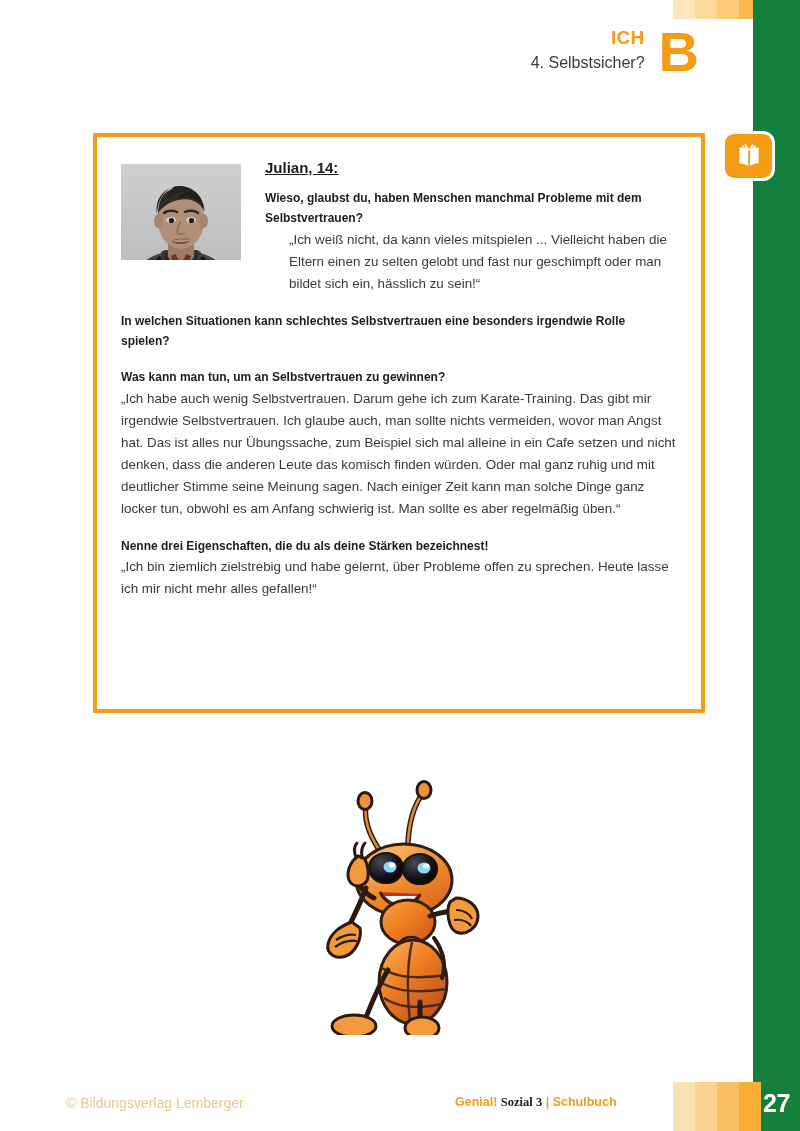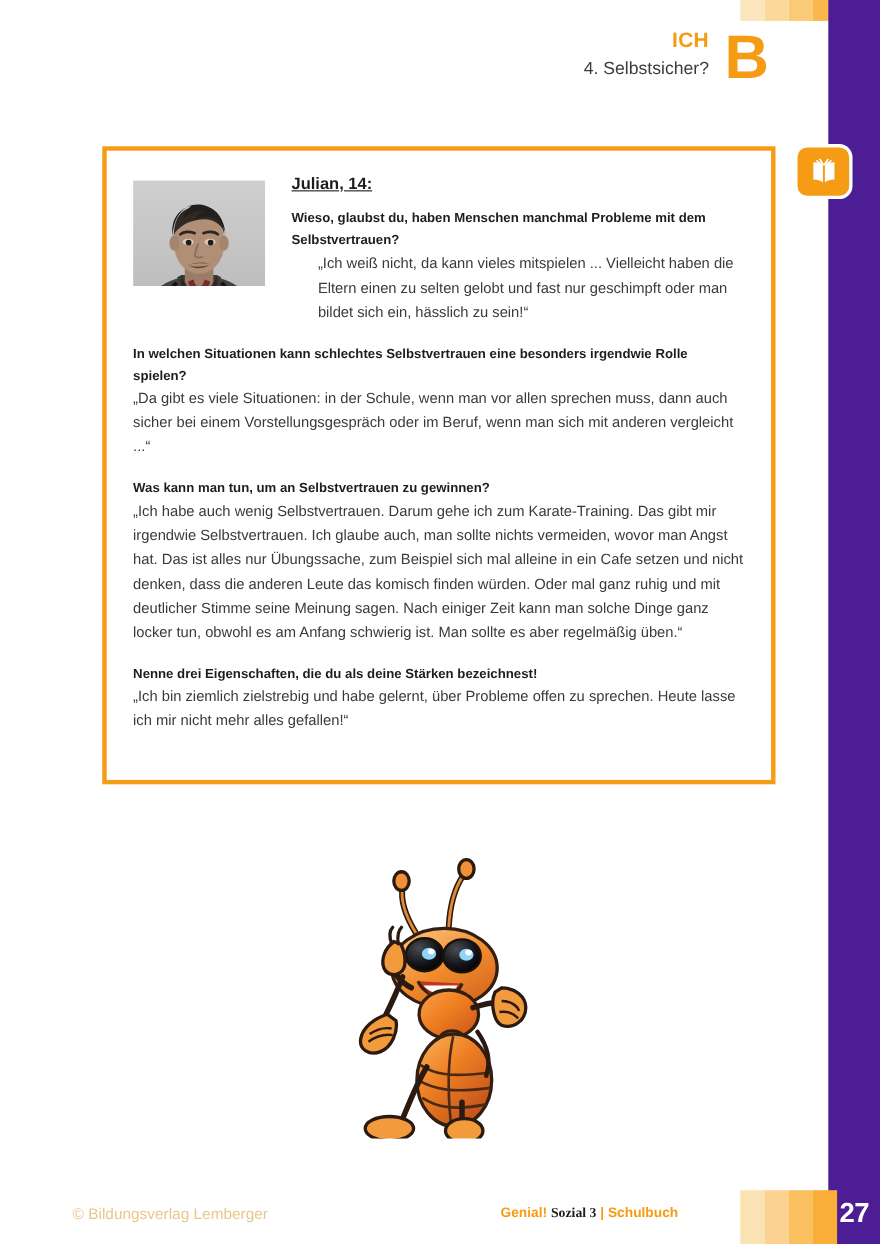--- a/index.html
+++ b/index.html
@@ -29,21 +29,21 @@
   .seg-3 { width: 22px; background: #fbca76; }
   .seg-4 { width: 22px; background: #fab74c; }
 
   
   #right-rail {
     position: absolute;
     top: 0;
     left: 753px;
     width: 47px;
     height: 1131px;
-    background: #4c1d95;
+    background: #15803d;
   }
   #page-number {
     position: absolute;
     bottom: 13px;
     left: 0;
     width: 47px;
     text-align: center;
     color: #ffffff;
     font-size: 25px;
     font-weight: bold;
@@ -290,21 +290,20 @@
 
       <div id="intro-text">
         <div class="name-line">Julian, 14:</div>
         <div class="q">Wieso, glaubst du, haben Menschen manchmal Probleme mit dem Selbstvertrauen?</div>
         <div class="a">„Ich weiß nicht, da kann vieles mitspielen ... Vielleicht haben die Eltern einen zu selten gelobt und fast nur geschimpft oder man bildet sich ein, hässlich zu sein!“</div>
       </div>
     </div>
 
     <div class="block">
       <div class="q">In welchen Situationen kann schlechtes Selbstvertrauen eine besonders irgendwie Rolle spielen?</div>
-      <div class="a">„Da gibt es viele Situationen: in der Schule, wenn man vor allen sprechen muss, dann auch sicher bei einem Vorstellungsgespräch oder im Beruf, wenn man sich mit anderen vergleicht ...“</div>
     </div>
 
     <div class="block">
       <div class="q">Was kann man tun, um an Selbstvertrauen zu gewinnen?</div>
       <div class="a">„Ich habe auch wenig Selbstvertrauen. Darum gehe ich zum Karate-Training. Das gibt mir irgendwie Selbstvertrauen. Ich glaube auch, man sollte nichts vermeiden, wovor man Angst hat. Das ist alles nur Übungssache, zum Beispiel sich mal alleine in ein Cafe setzen und nicht denken, dass die anderen Leute das komisch finden würden. Oder mal ganz ruhig und mit deutlicher Stimme seine Meinung sagen. Nach einiger Zeit kann man solche Dinge ganz locker tun, obwohl es am Anfang schwierig ist. Man sollte es aber regelmäßig üben.“</div>
     </div>
 
     <div class="block">
       <div class="q">Nenne drei Eigenschaften, die du als deine Stärken bezeichnest!</div>
       <div class="a">„Ich bin ziemlich zielstrebig und habe gelernt, über Probleme offen zu sprechen. Heute lasse ich mir nicht mehr alles gefallen!“</div>

